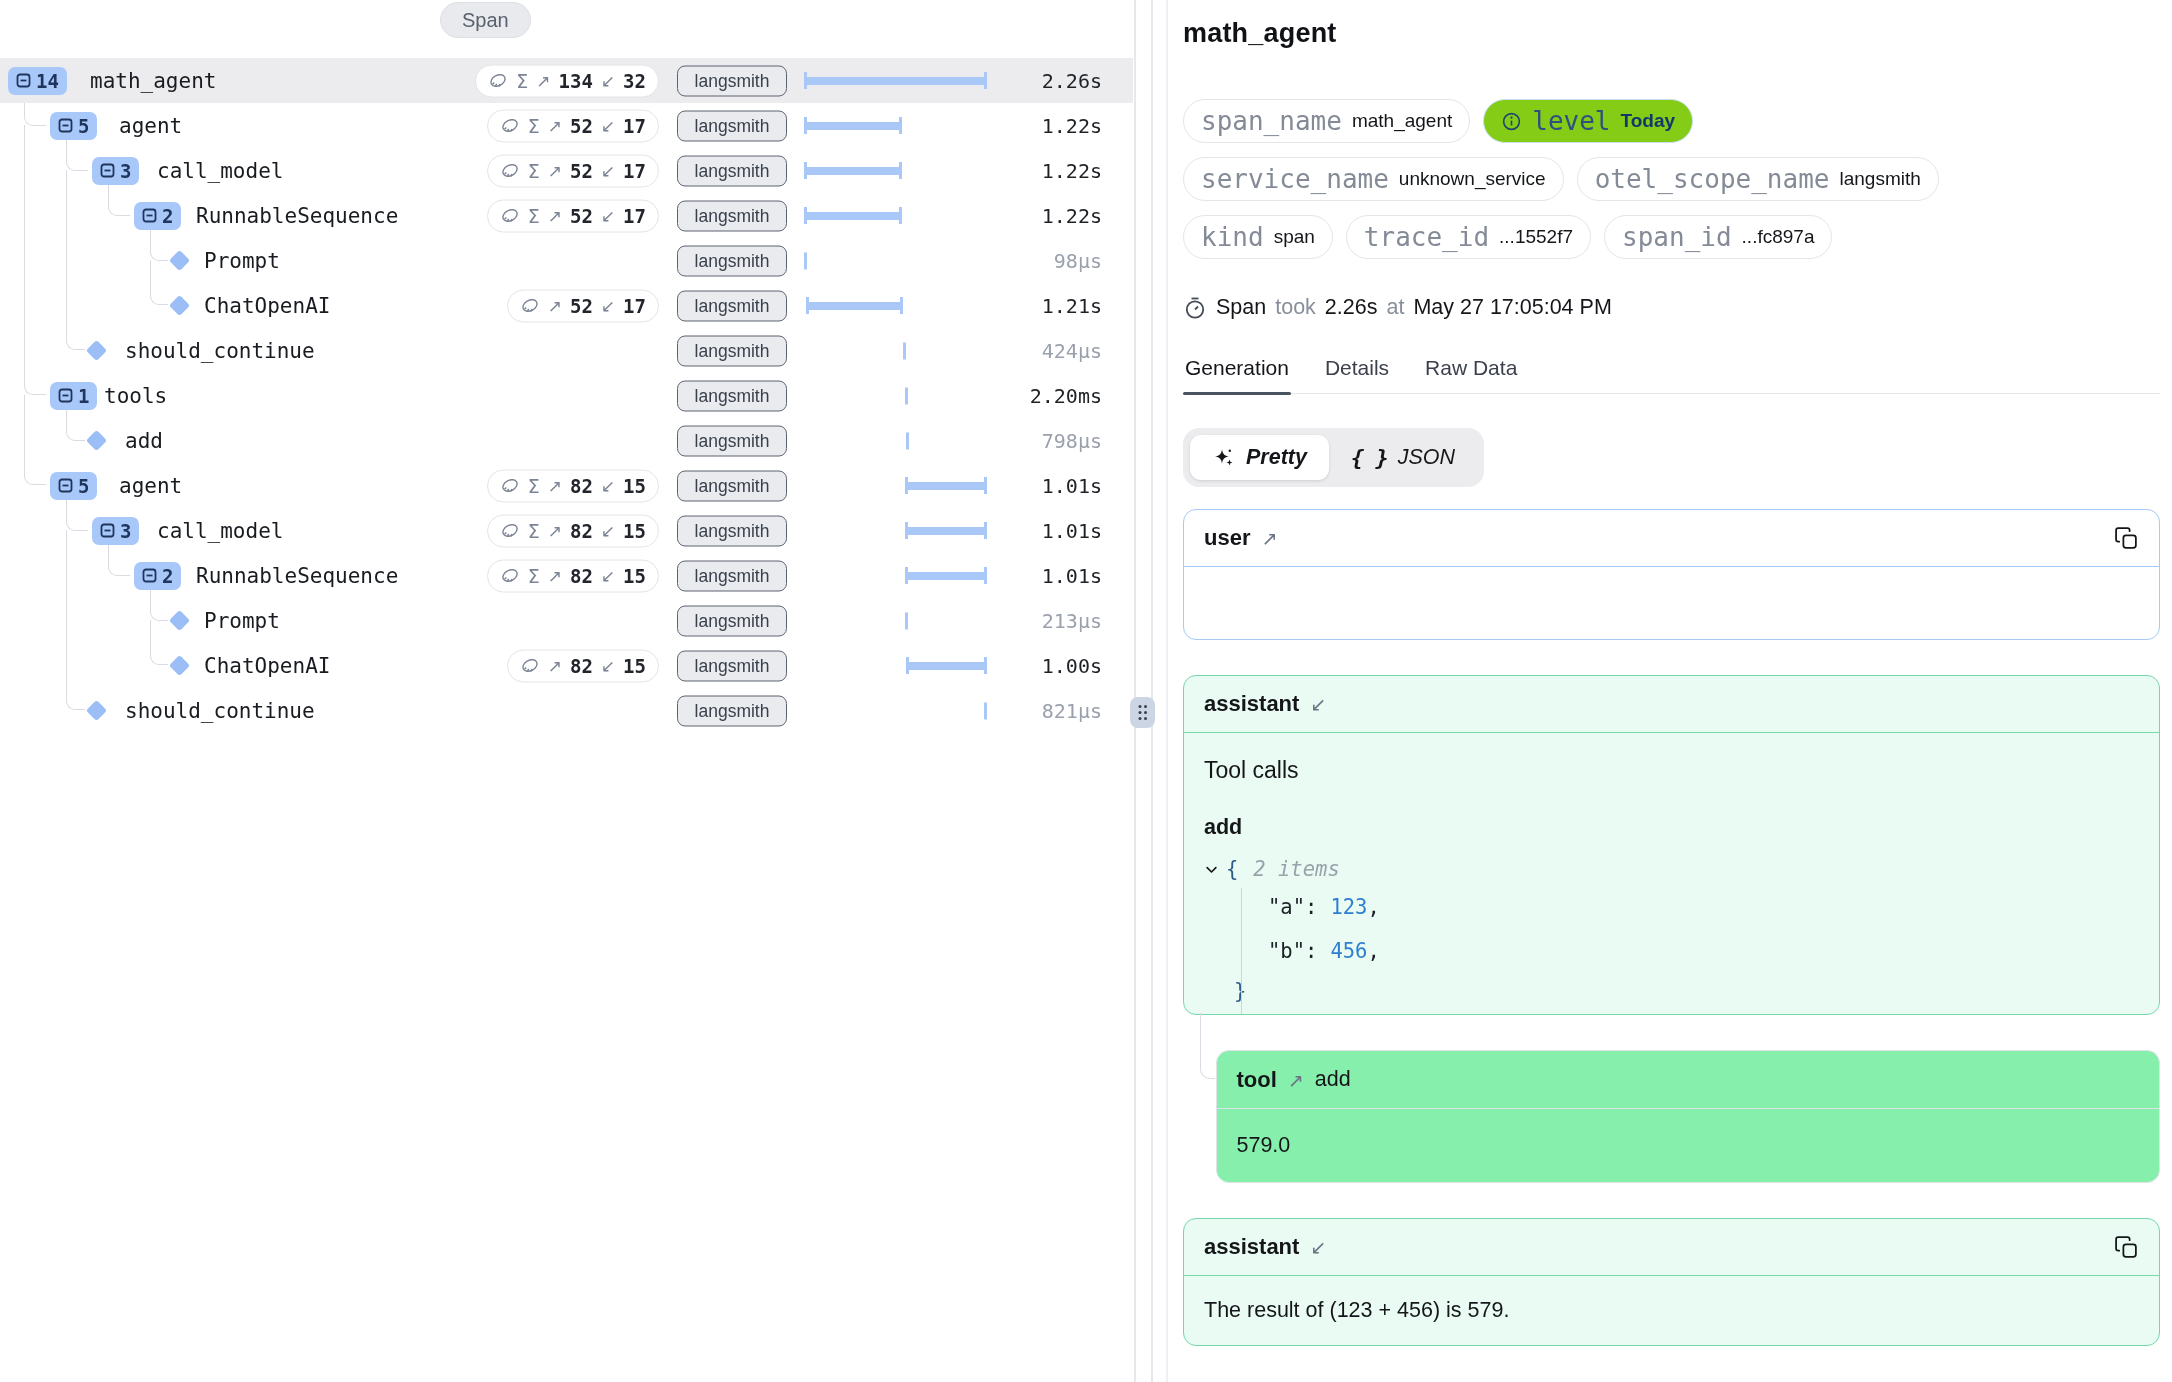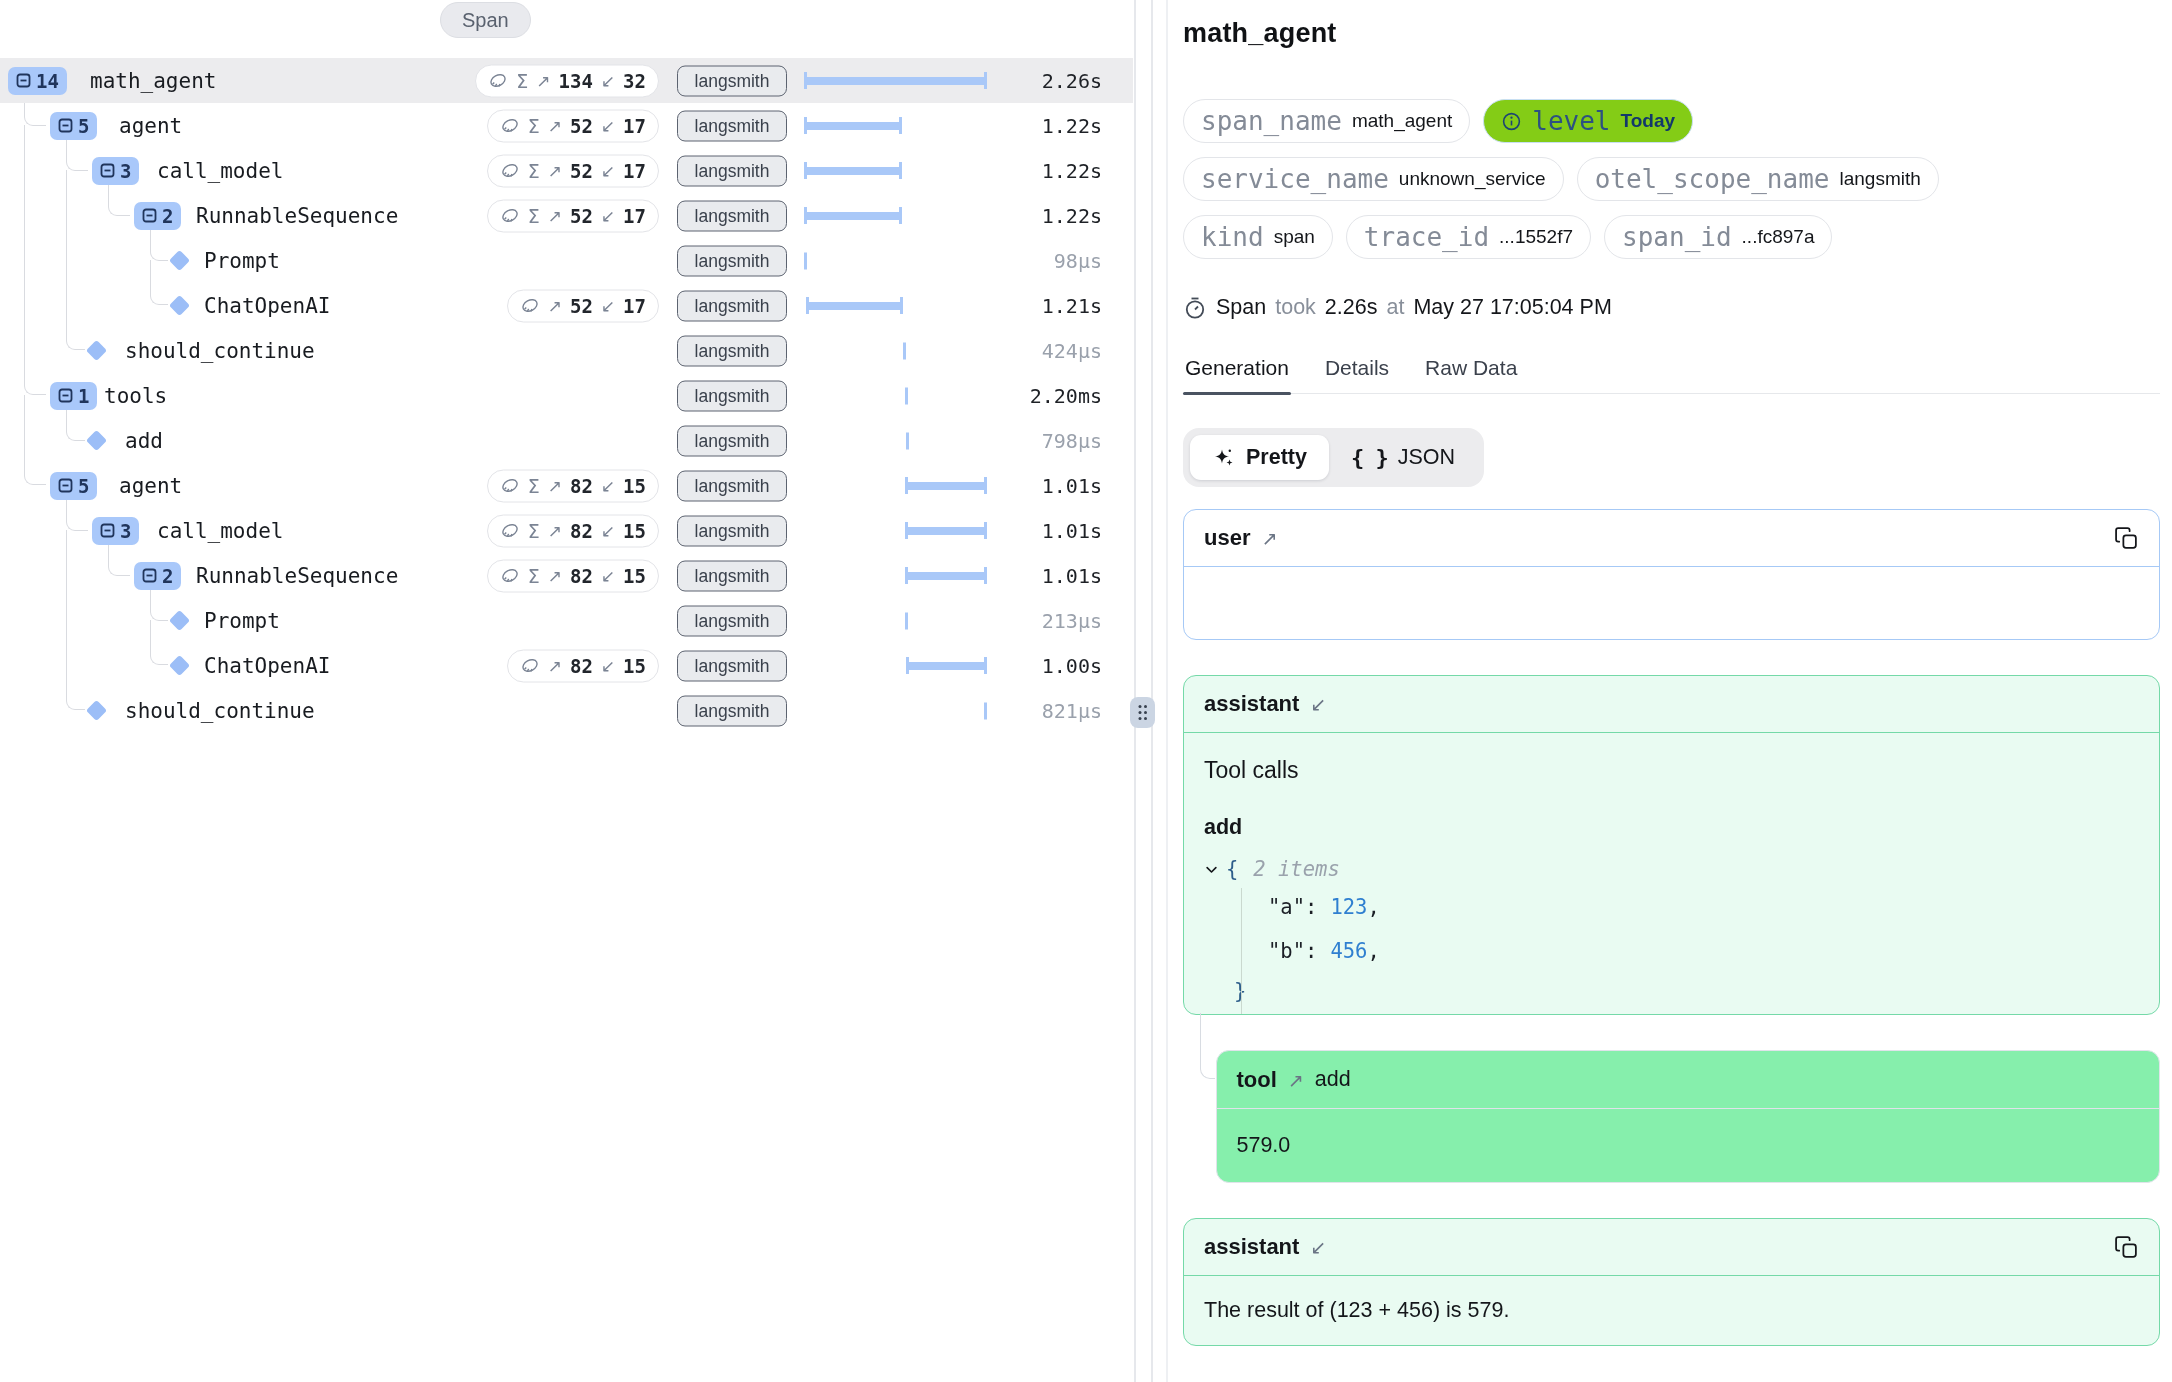--- a/index.html
+++ b/index.html
@@ -63,21 +63,21 @@
   .pill.info .pk { color:#2c5181; }
   .pill.info .pv { color:#12386b; font-weight:600; }
   .timing { margin-top:36px; display:flex; align-items:center; gap:9px; font-size:21.5px; }
   .timing .g { color:#888f9a; } .timing .d { color:#14161a; }
   .tabs { margin-top:36px; display:flex; gap:32px; border-bottom:1.5px solid #e6e8eb; }
   .tab { font-size:21px; color:#3b414c; padding:0 2px 13px 2px; position:relative; cursor:pointer; }
   .tab.active { color:#14161a; font-weight:500; }
   .tab.active::after { content:''; position:absolute; left:0; right:0; bottom:-1.5px; height:3px;
     background:#4a5361; border-radius:2px; }
   .seg { margin-top:34px; display:inline-flex; align-items:flex-end; background:#ececee;
-    border-radius:16px; padding:7px; }
+    border-radius:16px; padding:7px;font-style:italic; }
   .opt { display:inline-flex; align-items:center; gap:10px; padding:10px 22px; border-radius:11px;
     font-size:21.5px; color:#14161a; cursor:pointer; }
   .opt.active { background:#fff; font-weight:600; box-shadow:0 1px 3px rgba(20,30,50,.14); }
   .opt .brace { font-family:"DejaVu Sans Mono", monospace; font-weight:600; letter-spacing:-1px; font-size:22px; }
   .card { border-radius:13px; border:1.5px solid; background:#fff; }
   .card .hd { display:flex; align-items:center; gap:11px; padding:0 20px; height:57px;
     border-bottom:1.5px solid; font-size:22px; font-weight:600; color:#14161a; }
   .card .bd { padding:0 20px; display:flex; align-items:center; font-size:21.5px; color:#14161a; }
   .harr { font-family:"DejaVu Sans", sans-serif; font-size:19px; color:#6b7585; font-weight:400; }
   .copy-btn { margin-left:auto; width:26px; height:26px; cursor:pointer; display:flex;

